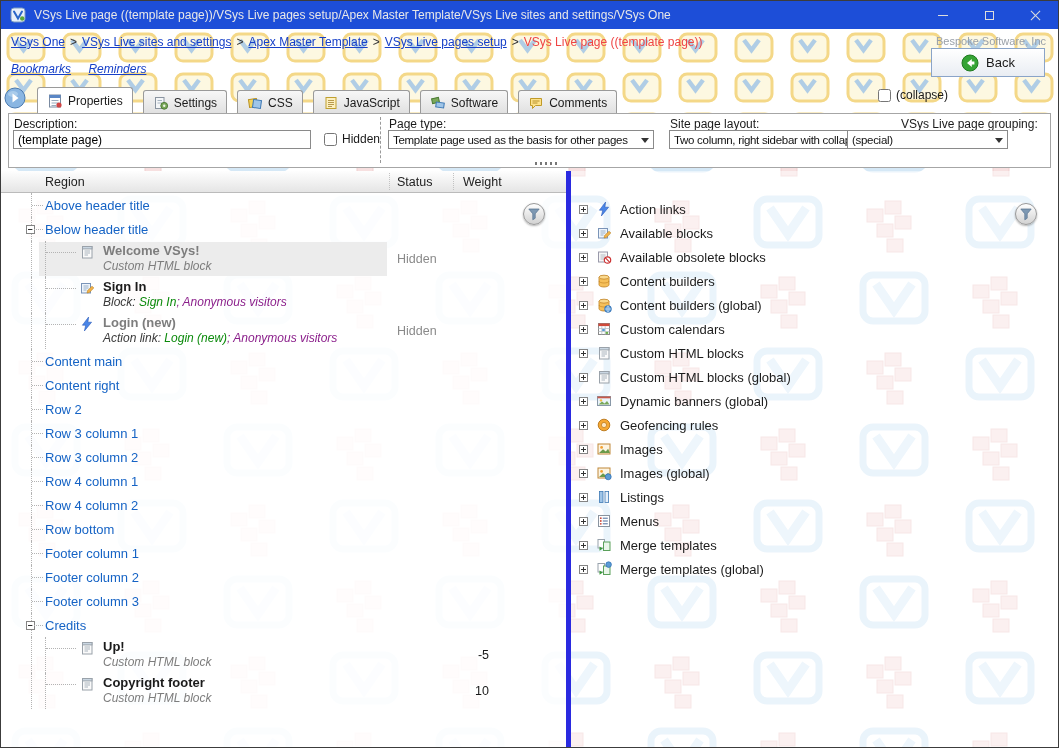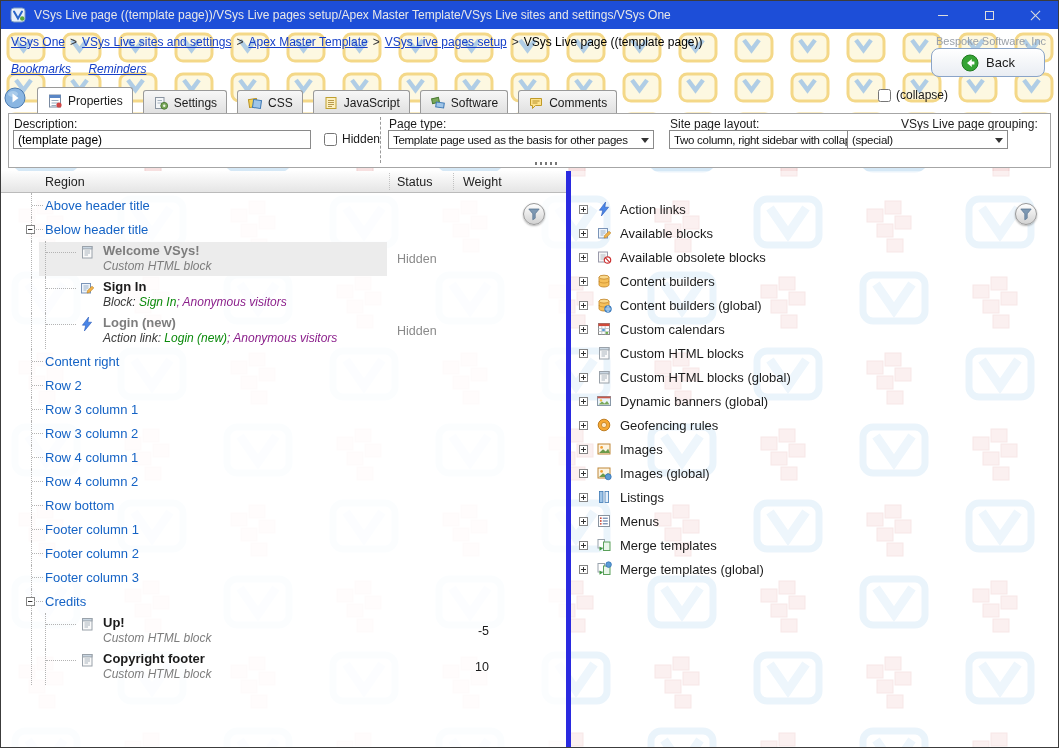--- a/index.html
+++ b/index.html
@@ -21,27 +21,27 @@
 
   
   .content { position:relative; flex:1; background:#fff; }
   .wm { position:absolute; left:0; z-index:0; }
   .wm-top { top:0; width:100%; height:84px; }
   .wm-main { top:84px; width:100%; height:calc(100% - 84px); }
 
   
   .topstrip { position:absolute; top:0; left:0; right:0; height:84px; z-index:1; }
   .breadcrumb { position:absolute; left:10px; top:6px; font-size:12px; white-space:nowrap; }
-  .crumb { color:#000000; }
+  .crumb { color:#ef4444; }
   .crumb.link { color:#1740c8; text-decoration:underline; cursor:pointer; }
   .crumb-sep { margin:0 5px; color:#333; }
   .company { position:absolute; right:12px; top:6px; font-size:11px; color:#9aa0a8; }
   .quicklinks { position:absolute; left:10px; top:33px; font-size:12px; font-style:italic; }
   .qlink { color:#1740c8; text-decoration:underline; margin-right:14px; cursor:pointer; }
-  .back-btn { position:absolute; right:13px; top:19px; width:114px; height:29px; border:1px solid #8aa4c8; border-radius:8px;
+  .back-btn { position:absolute; right:13px; top:19px; width:114px; height:29px; border:1px solid #8aa4c8; border-radius:0;
     background:linear-gradient(#ffffff,#e9edf3); display:flex; align-items:center; justify-content:center; gap:7px;
     font-size:13px; color:#1a1a1a; cursor:pointer; font-family:inherit; }
   .panel-toggle { position:absolute; left:3px; top:58px; width:22px; height:22px; border:none; background:transparent; padding:0; cursor:pointer; }
   .collapse-box { position:absolute; left:877px; top:59px; display:flex; align-items:center; gap:5px; font-size:12px; color:#1a1a1a; }
   .collapse-box input { width:13px; height:13px; }
 
   
   .tabstrip { position:absolute; left:36px; top:57px; height:28px; display:flex; align-items:flex-end; z-index:3; }
   .tab { height:24px; display:flex; align-items:center; gap:5px; padding:0 9px; margin-right:10px; font-size:12px; color:#1a1a1a;
     background:linear-gradient(#f7f7f7,#e0e0e0); border:1px solid #9a9a9a; border-bottom:none; border-radius:3px 3px 0 0; cursor:pointer; }
@@ -410,20 +410,21 @@
             </div>
             <div class="row-block">
               <i class="t44"></i>
               <svg class="ic block-ic">
                 <use href="#i-lightning"></use>
               </svg>
               <span class="block-title dim">Login (new)</span>
               <span class="block-sub"><span class="st-dark">Action link: </span><span class="st-green">Login (new)</span><span class="st-purple">; Anonymous visitors</span></span>
               <span class="cell-status">Hidden</span>
             </div>
+            <div class="row-region"><span class="region-label">Content main</span></div>
             <div class="row-region"><span class="region-label">Content right</span></div>
             <div class="row-region"><span class="region-label">Row 2</span></div>
             <div class="row-region"><span class="region-label">Row 3 column 1</span></div>
             <div class="row-region"><span class="region-label">Row 3 column 2</span></div>
             <div class="row-region"><span class="region-label">Row 4 column 1</span></div>
             <div class="row-region"><span class="region-label">Row 4 column 2</span></div>
             <div class="row-region"><span class="region-label">Row bottom</span></div>
             <div class="row-region"><span class="region-label">Footer column 1</span></div>
             <div class="row-region"><span class="region-label">Footer column 2</span></div>
             <div class="row-region"><span class="region-label">Footer column 3</span></div>

